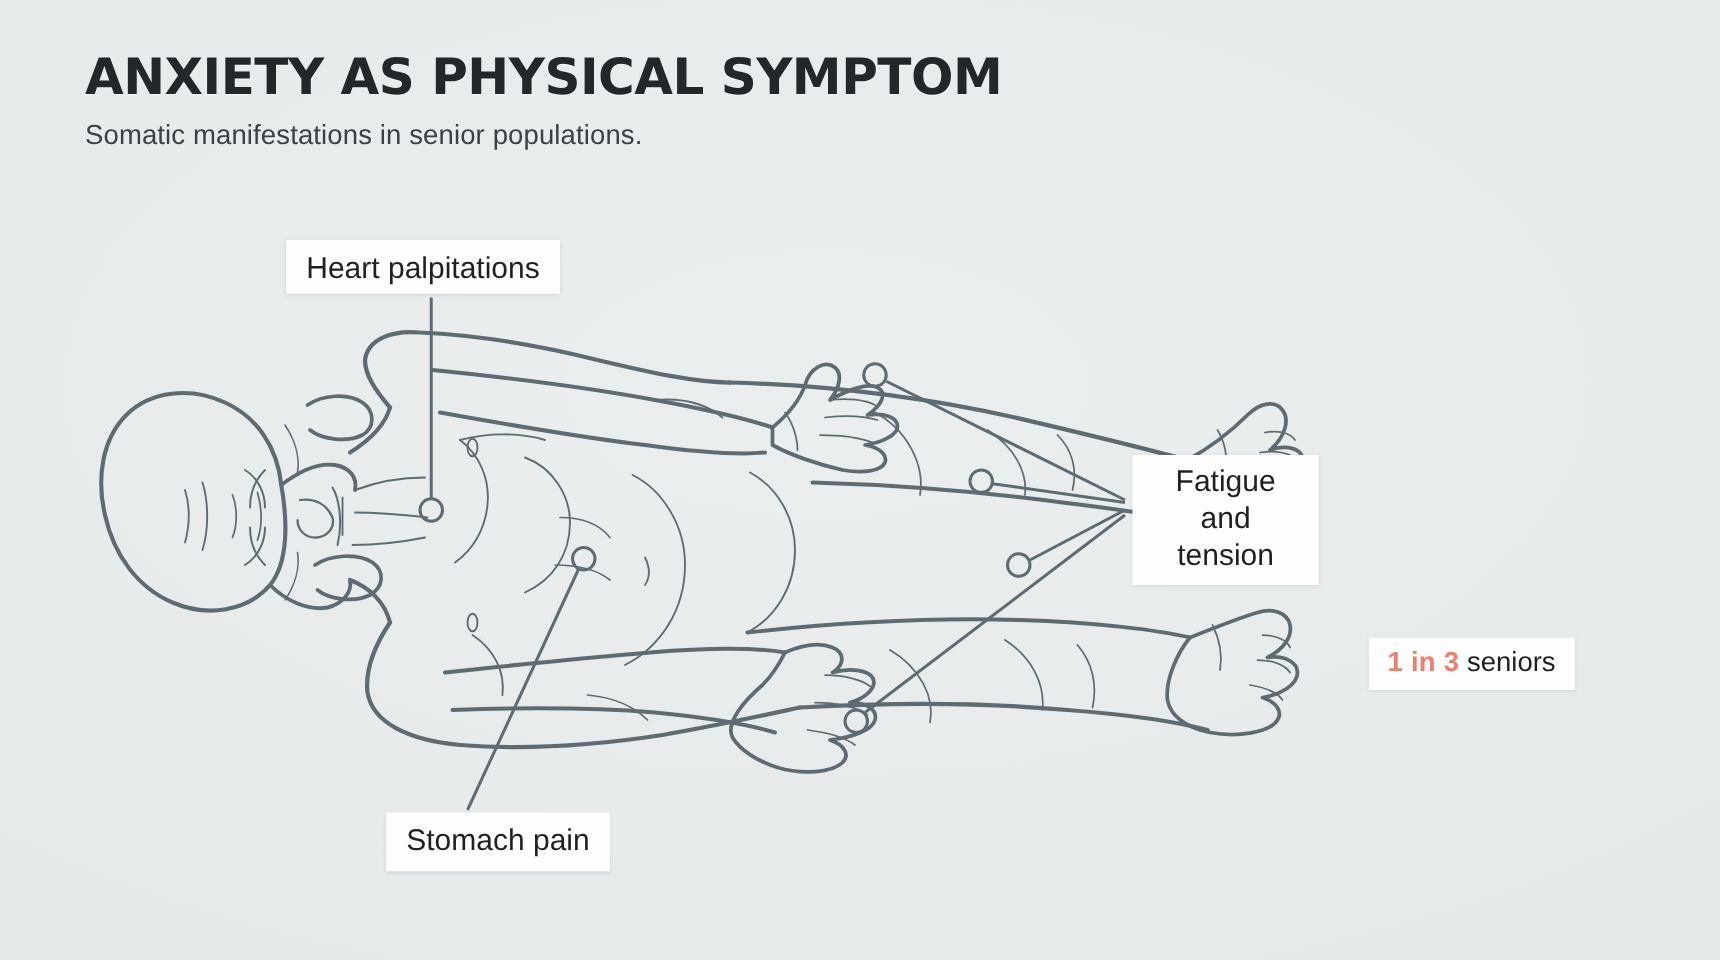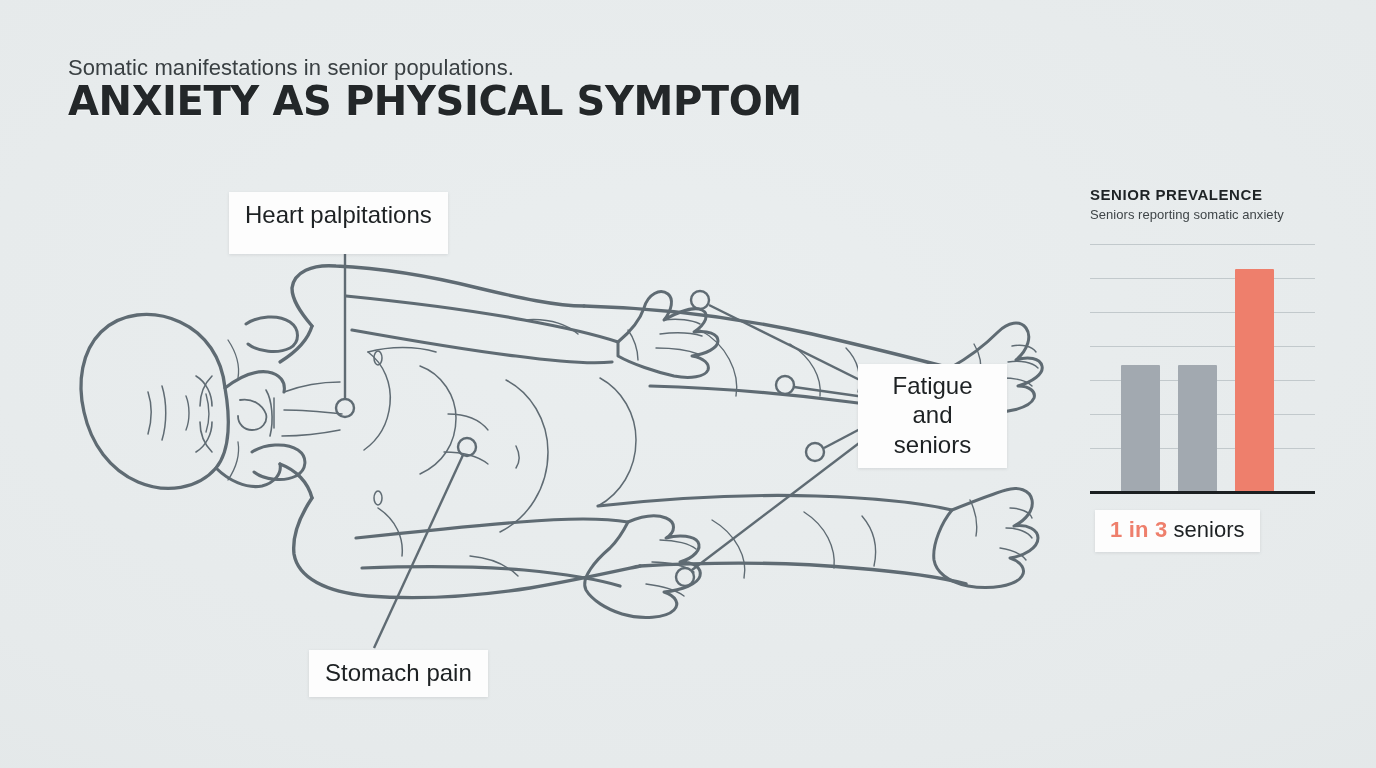--- a/index.html
+++ b/index.html
@@ -54,25 +54,25 @@
     background: #fdfdfd;
     color: #1d2123;
     font-family: "Liberation Sans", sans-serif;
     font-weight: 400;
     line-height: 1.22;
     box-shadow: 0 1px 3px rgba(60,70,75,.13);
     white-space: nowrap;
   }
   #callout-heart {
     left: 229px; top: 192px;
-    padding: 8px 16px 25px 16px;
+    padding: 8px 16px 6px 16px;
     font-size: 24px;
   }
   #callout-fatigue {
-    left: 858px; top: 364px;
+    left: 906px; top: 364px;
     padding: 7px 15px 9px 15px;
     font-size: 24px;
     text-align: center;
     white-space: normal;
     width: 119px;
   }
   #callout-stomach {
     left: 268px; top: 650px;
     padding: 8px 16px 10px 16px;
     font-size: 24px;
@@ -150,22 +150,22 @@
     color: #1d2123;
     font-weight: 400;
   }
 </style>
 </head>
 <body>
 
 <div id="stage">
 
   <div id="header">
+    <div id="title">ANXIETY AS PHYSICAL SYMPTOM</div>
     <div id="subtitle">Somatic manifestations in senior populations.</div>
-    <div id="title">ANXIETY AS PHYSICAL SYMPTOM</div>
   </div>
 
   <div id="figure-layer">
     <svg id="figure-svg" viewBox="0 0 1080 768">
       <g fill="none" stroke="#5f6b73" stroke-linecap="round" stroke-linejoin="round">
 
         <g>
           <path d="M178,404 C178,362 153,396 145,396 C120,396 92,404 80,420
                    C72,432 74,452 86,464 C100,478 124,486 148,486
                    C168,486 178,470 178,452 Z" stroke-width="3.4" opacity="0"></path>
@@ -330,46 +330,25 @@
       </g>
     </svg>
   </div>
 
   <div class="callout" id="callout-heart">
     <span>Heart palpitations</span>
   </div>
 
   <div class="callout" id="callout-fatigue">
     <div>Fatigue</div>
-    <div>and seniors</div>
+    <div>and tension</div>
   </div>
 
   <div class="callout" id="callout-stomach">
     <span>Stomach pain</span>
   </div>
 
-  <div id="panel">
-    <div id="panel-title">SENIOR PREVALENCE</div>
-    <div id="panel-sub">Seniors reporting somatic anxiety</div>
-    <div id="chart">
-      <div id="gridlines">
-          <div class="gridline" style="top: 8px;"></div>
-          <div class="gridline" style="top: 42px;"></div>
-          <div class="gridline" style="top: 76px;"></div>
-          <div class="gridline" style="top: 110px;"></div>
-          <div class="gridline" style="top: 144px;"></div>
-          <div class="gridline" style="top: 178px;"></div>
-          <div class="gridline" style="top: 212px;"></div>
-        </div>
-      <div id="bars">
-          <div class="bar gray" style="left: 31px; width: 39px; height: 126px;"></div>
-          <div class="bar gray" style="left: 88px; width: 39px; height: 126px;"></div>
-          <div class="bar accent" style="left: 145px; width: 39px; height: 222px;"></div>
-        </div>
-      <div id="axis"></div>
-    </div>
-  </div>
 
   <div id="stat-chip">
     <span class="num">1 in 3</span><span class="unit">&nbsp;</span><span class="unit">seniors</span>
   </div>
 
 </div>
 
 </body></html>

